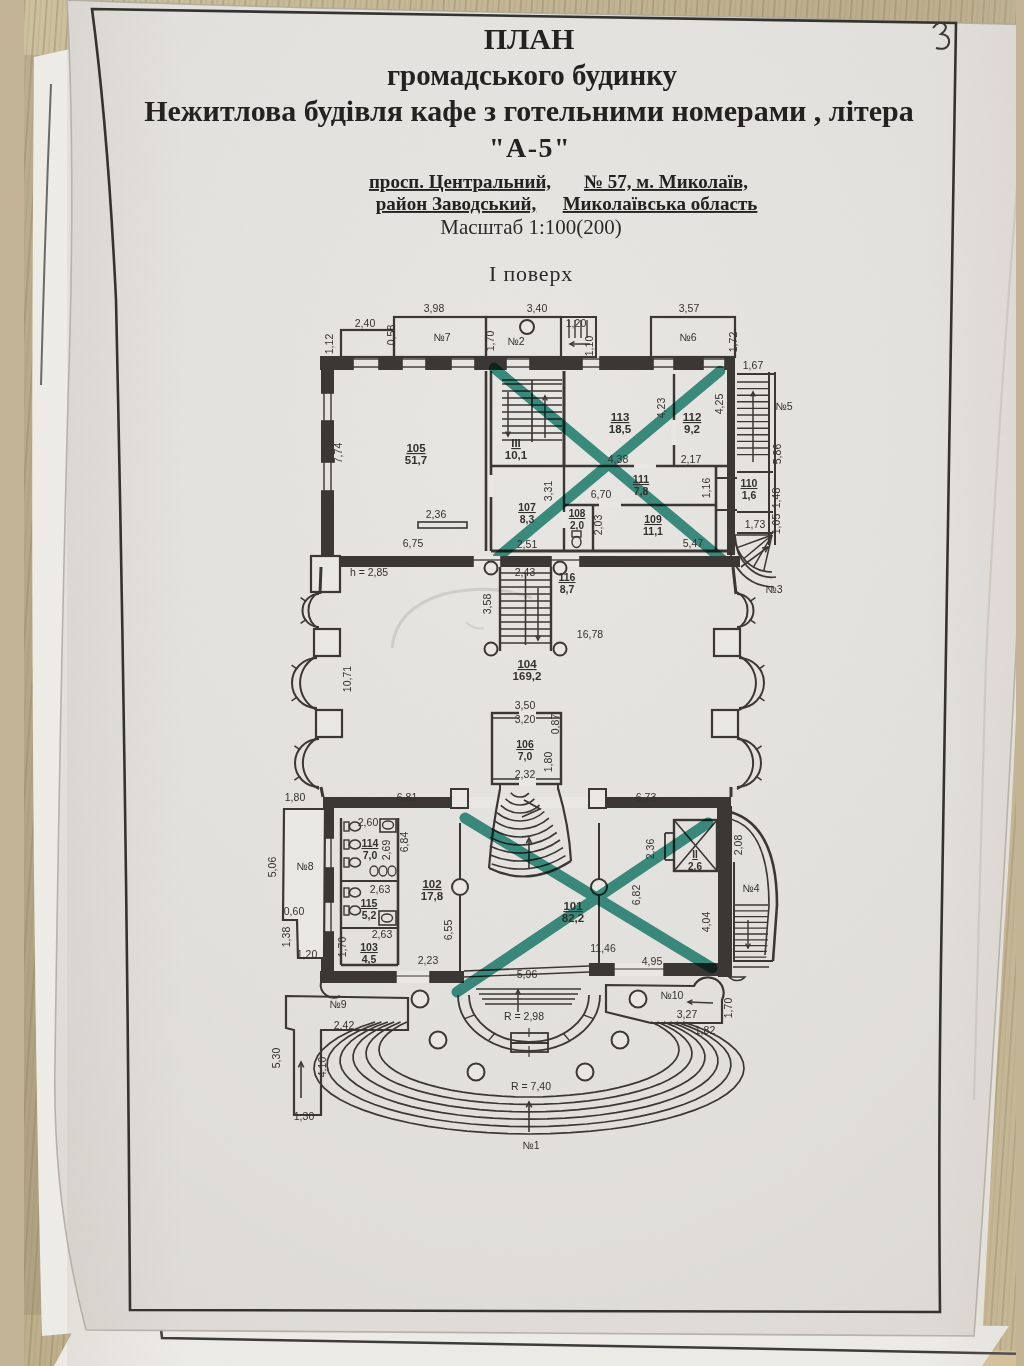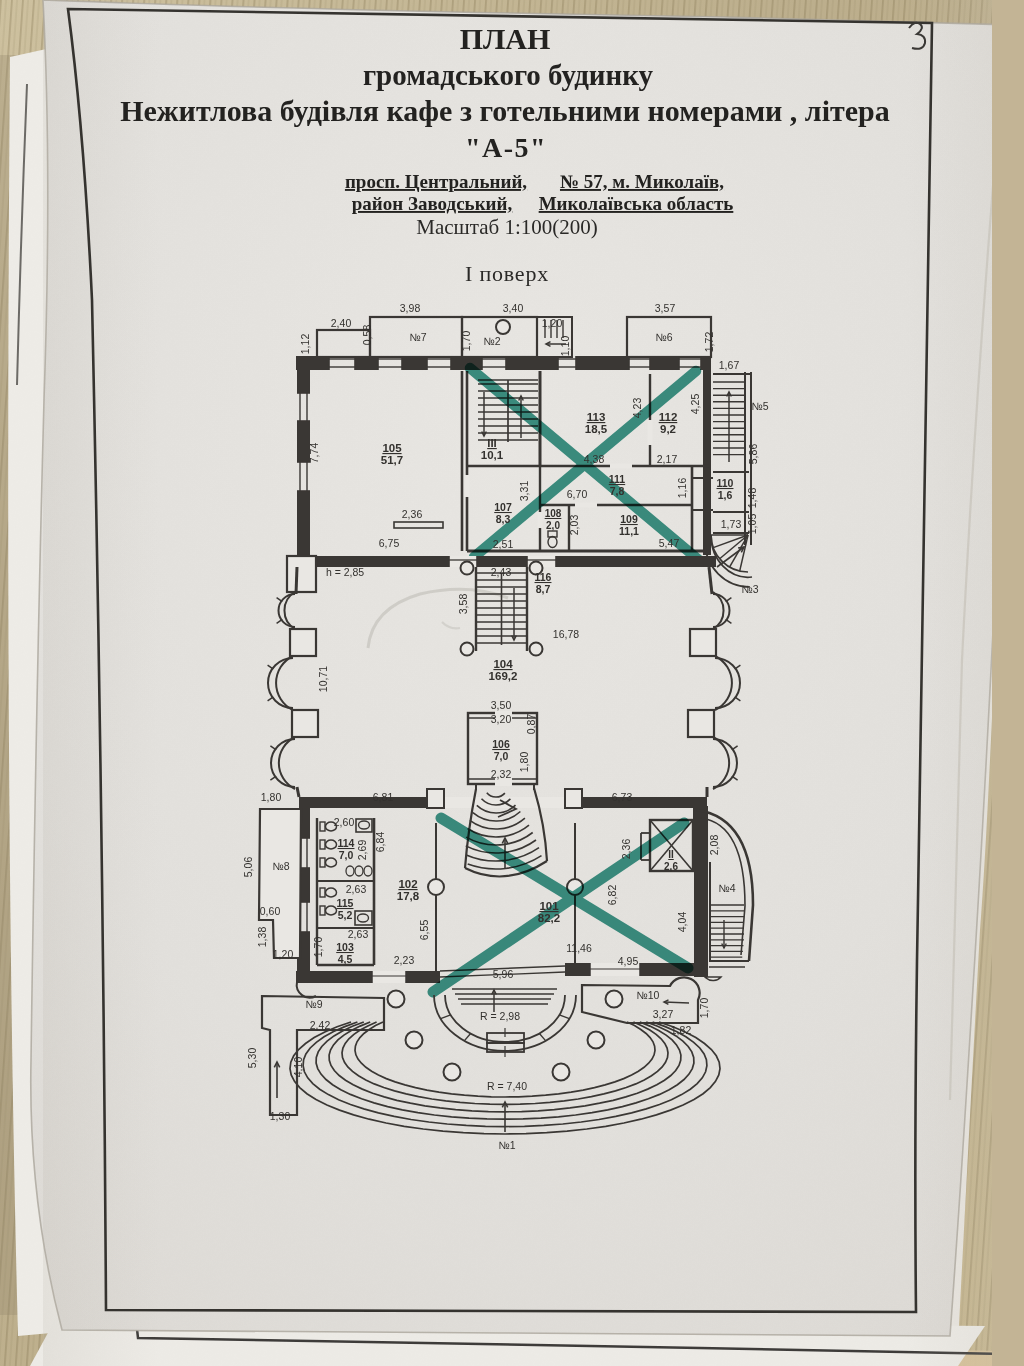--- a/index.html
+++ b/index.html
@@ -1,15 +1,15 @@
 <!DOCTYPE html>
 <html><head><meta charset="utf-8">
 <style>
 html,body{margin:0;padding:0;background:#c3b495;}
-.stage{position:relative;width:992px;height:1366px;overflow:hidden;}
+.stage{position:relative;width:992px;height:1366px;overflow:hidden;padding-left:24px;}
 </style></head>
 <body>
 <div class="stage">
 <svg width="1024" height="1366" viewBox="0 0 1024 1366">
       <defs>
 <linearGradient id="woodg" x1="0" y1="0" x2="1" y2="1">
  <stop offset="0" stop-color="#cec19f"></stop>
  <stop offset="0.4" stop-color="#bcae8c"></stop>
  <stop offset="1" stop-color="#c7b790"></stop>
 </linearGradient>

